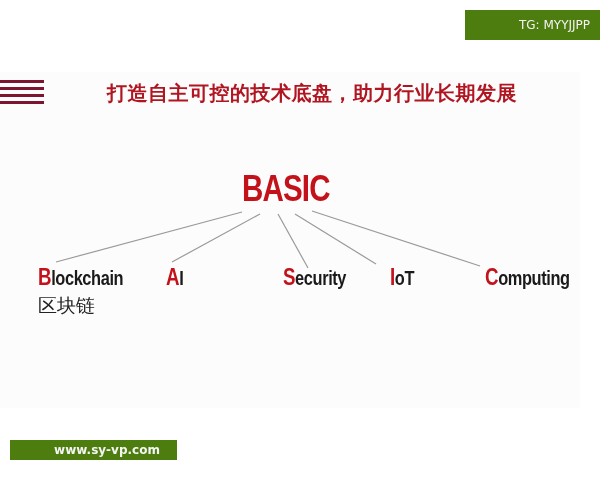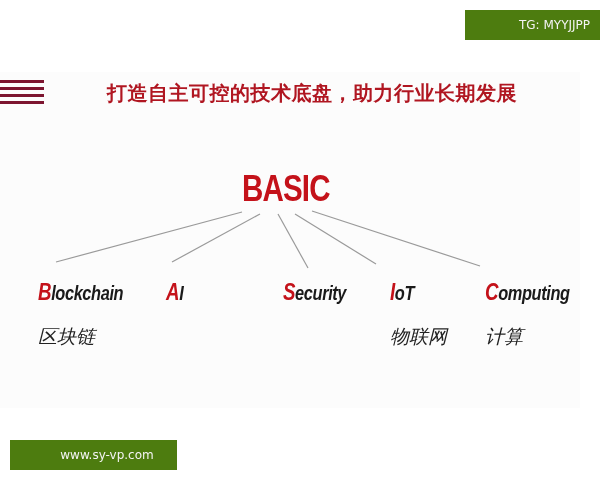--- a/index.html
+++ b/index.html
@@ -21,38 +21,38 @@
     font-family: "DejaVu Sans", sans-serif;
     margin-left: 47px;
   }
   .basic {
     position: absolute; left: 242px; top: 168px; width: 90px; text-align: center;
     font-size: 36px; font-weight: bold; color: #c4121a;
     transform: scaleX(0.82); transform-origin: left top;
     font-family: "Liberation Sans", sans-serif; letter-spacing: -1px;
   }
   svg.lines { position: absolute; left: 0; top: 0; width: 600px; height: 480px; }
-  .item { position: absolute; top: 278px; font-style: italic; }
+  .item { position: absolute; top: 263px; }
   .item .en {
     font-size: 21px; font-weight: bold; color: #1a1a1a; white-space: nowrap;
     transform: scaleX(0.78); transform-origin: left top;
     font-family: "Liberation Sans", sans-serif; letter-spacing: -0.5px;
   }
   .item .en .cap { color: #c4121a; font-size: 24px; }
   .item .zh {
-    margin-top: 18px; font-size: 19px; color: #222222;
+    margin-top: 2px; font-size: 19px; color: #222222;
     font-family: "DejaVu Sans", sans-serif; white-space: nowrap;
   }
   .badge {
     position: absolute; background: #4d7c0f; color: #f4f4f4;
     font-family: "DejaVu Sans", sans-serif; font-size: 12px;
     display: flex; align-items: center; justify-content: center; padding-left: 27px;
   }
   .badge-tg { left: 465px; top: 10px; width: 125px; height: 30px; }
-  .badge-url { left: 10px; top: 440px; width: 140px; height: 30px; }
+  .badge-url { left: 10px; top: 440px; width: 140px; height: 20px; font-weight: bold; }
 </style>
 </head>
 <body>
 
 <div class="slide"></div>
 
 <div class="badge badge-tg">
   <span>TG: MYYJJPP</span>
 </div>
 
@@ -84,23 +84,21 @@
 <div class="item" style="left:166px;">
   <div class="en"><span class="cap">A</span><span>I</span></div>
 </div>
 
 <div class="item" style="left:283px;">
   <div class="en"><span class="cap">S</span><span>ecurity</span></div>
 </div>
 
 <div class="item" style="left:390px;">
   <div class="en"><span class="cap">I</span><span>oT</span></div>
-  <div class="zh">物联网</div>
 </div>
 
 <div class="item" style="left:485px;">
   <div class="en"><span class="cap">C</span><span>omputing</span></div>
-  <div class="zh">计算</div>
 </div>
 
 <div class="badge badge-url">
   <span>www.sy-vp.com</span>
 </div>
 
 </body></html>

